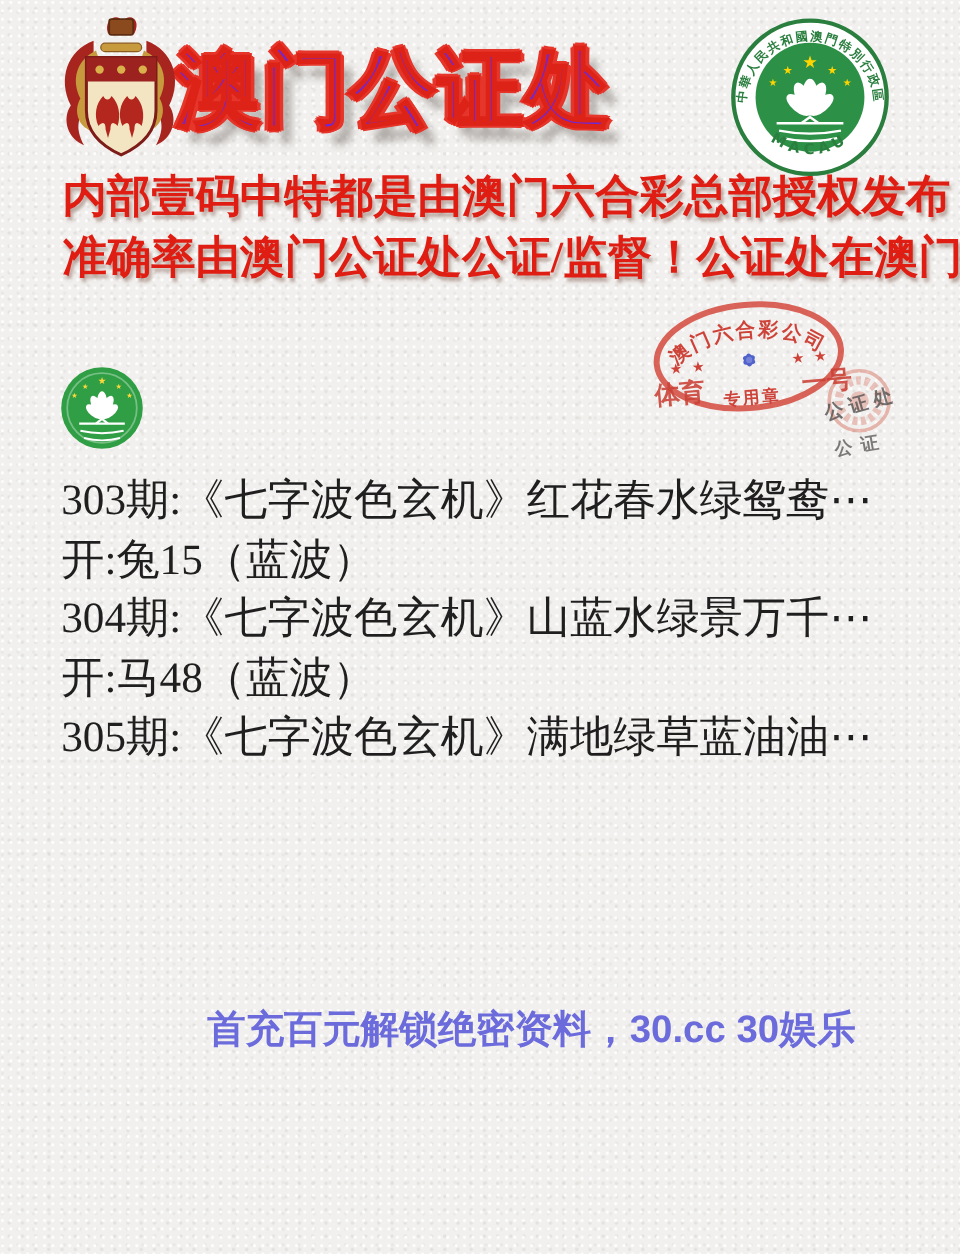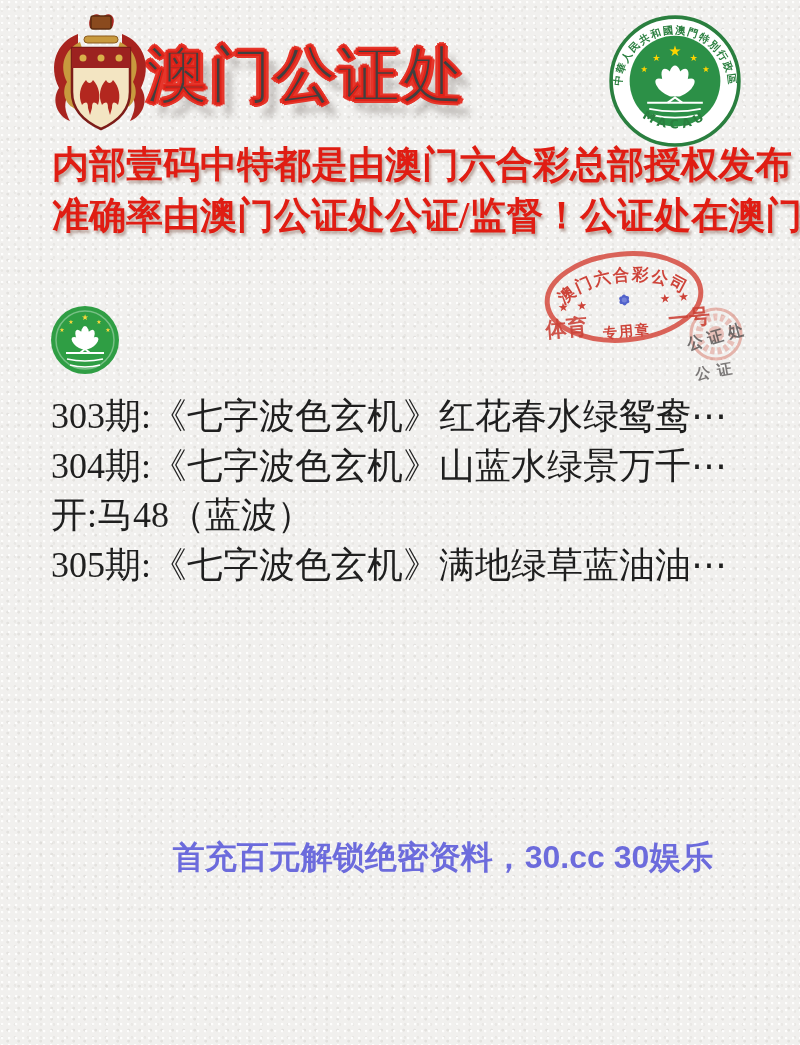--- a/index.html
+++ b/index.html
@@ -15,22 +15,22 @@
       radial-gradient(circle at 30% 30%, rgba(255,255,255,.9) 0 1px, transparent 1.6px),
       radial-gradient(circle at 70% 65%, rgba(205,202,198,.38) 0 1px, transparent 1.8px),
       radial-gradient(circle at 15% 80%, rgba(214,211,206,.3) 0 1px, transparent 1.7px);
     background-size:7px 7px, 11px 11px, 13px 13px;
   }
   .abs{position:absolute;}
   
   .crest{left:44px;top:8px;width:112px;height:128px;z-index:2;}
   .page-title{
     left:146px;top:16px;width:478px;height:120px;z-index:1;
-    font-size:62px;font-weight:400;letter-spacing:2px;line-height:118px;
-    color:#404040;white-space:nowrap;
+    font-size:71px;font-weight:700;letter-spacing:2px;line-height:118px;
+    color:#6d28d9;white-space:nowrap;
     -webkit-text-stroke:2px #dd2218;
     text-shadow:
       3px 0 #e6362b,-3px 0 #e6362b,0 3px #e6362b,0 -3px #e6362b,
       2px 2px #e6362b,-2px 2px #e6362b,2px -2px #e6362b,-2px -2px #e6362b,
       4px 1px #e6362b,-4px 1px #e6362b,
       10px 12px 7px rgba(108,98,92,.55);
   }
   .macau-emblem{left:608px;top:12px;width:134px;height:136px;z-index:2;}
   
   .notice{
@@ -186,18 +186,19 @@
     <circle cx="38" cy="34" r="25" fill="none" stroke="rgba(204,70,50,.45)" stroke-width="3"></circle>
     <circle cx="38" cy="34" r="17" fill="none" stroke="rgba(204,70,50,.35)" stroke-width="7" stroke-dasharray="4 3"></circle>
     <circle cx="38" cy="34" r="8" fill="rgba(204,70,50,.35)"></circle>
     <text x="8" y="42" font-size="16" font-weight="bold" fill="rgba(48,44,44,.82)" letter-spacing="5" transform="rotate(-16 38 36)">公证处</text>
     <text x="17" y="76" font-size="15" font-weight="bold" fill="rgba(58,54,54,.8)" letter-spacing="7" transform="rotate(-10 38 70)">公证</text>
   </svg>
 </div>
 
 <div class="abs records">
   <div>303期:《七字波色玄机》红花春水绿鸳鸯⋯</div>
+  <div>开:兔15（蓝波）</div>
   <div>304期:《七字波色玄机》山蓝水绿景万千⋯</div>
   <div>开:马48（蓝波）</div>
   <div>305期:《七字波色玄机》满地绿草蓝油油⋯</div>
 </div>
 
 <div class="abs promo">首充百元解锁绝密资料，30.cc 30娱乐</div>
 
 </body></html>

